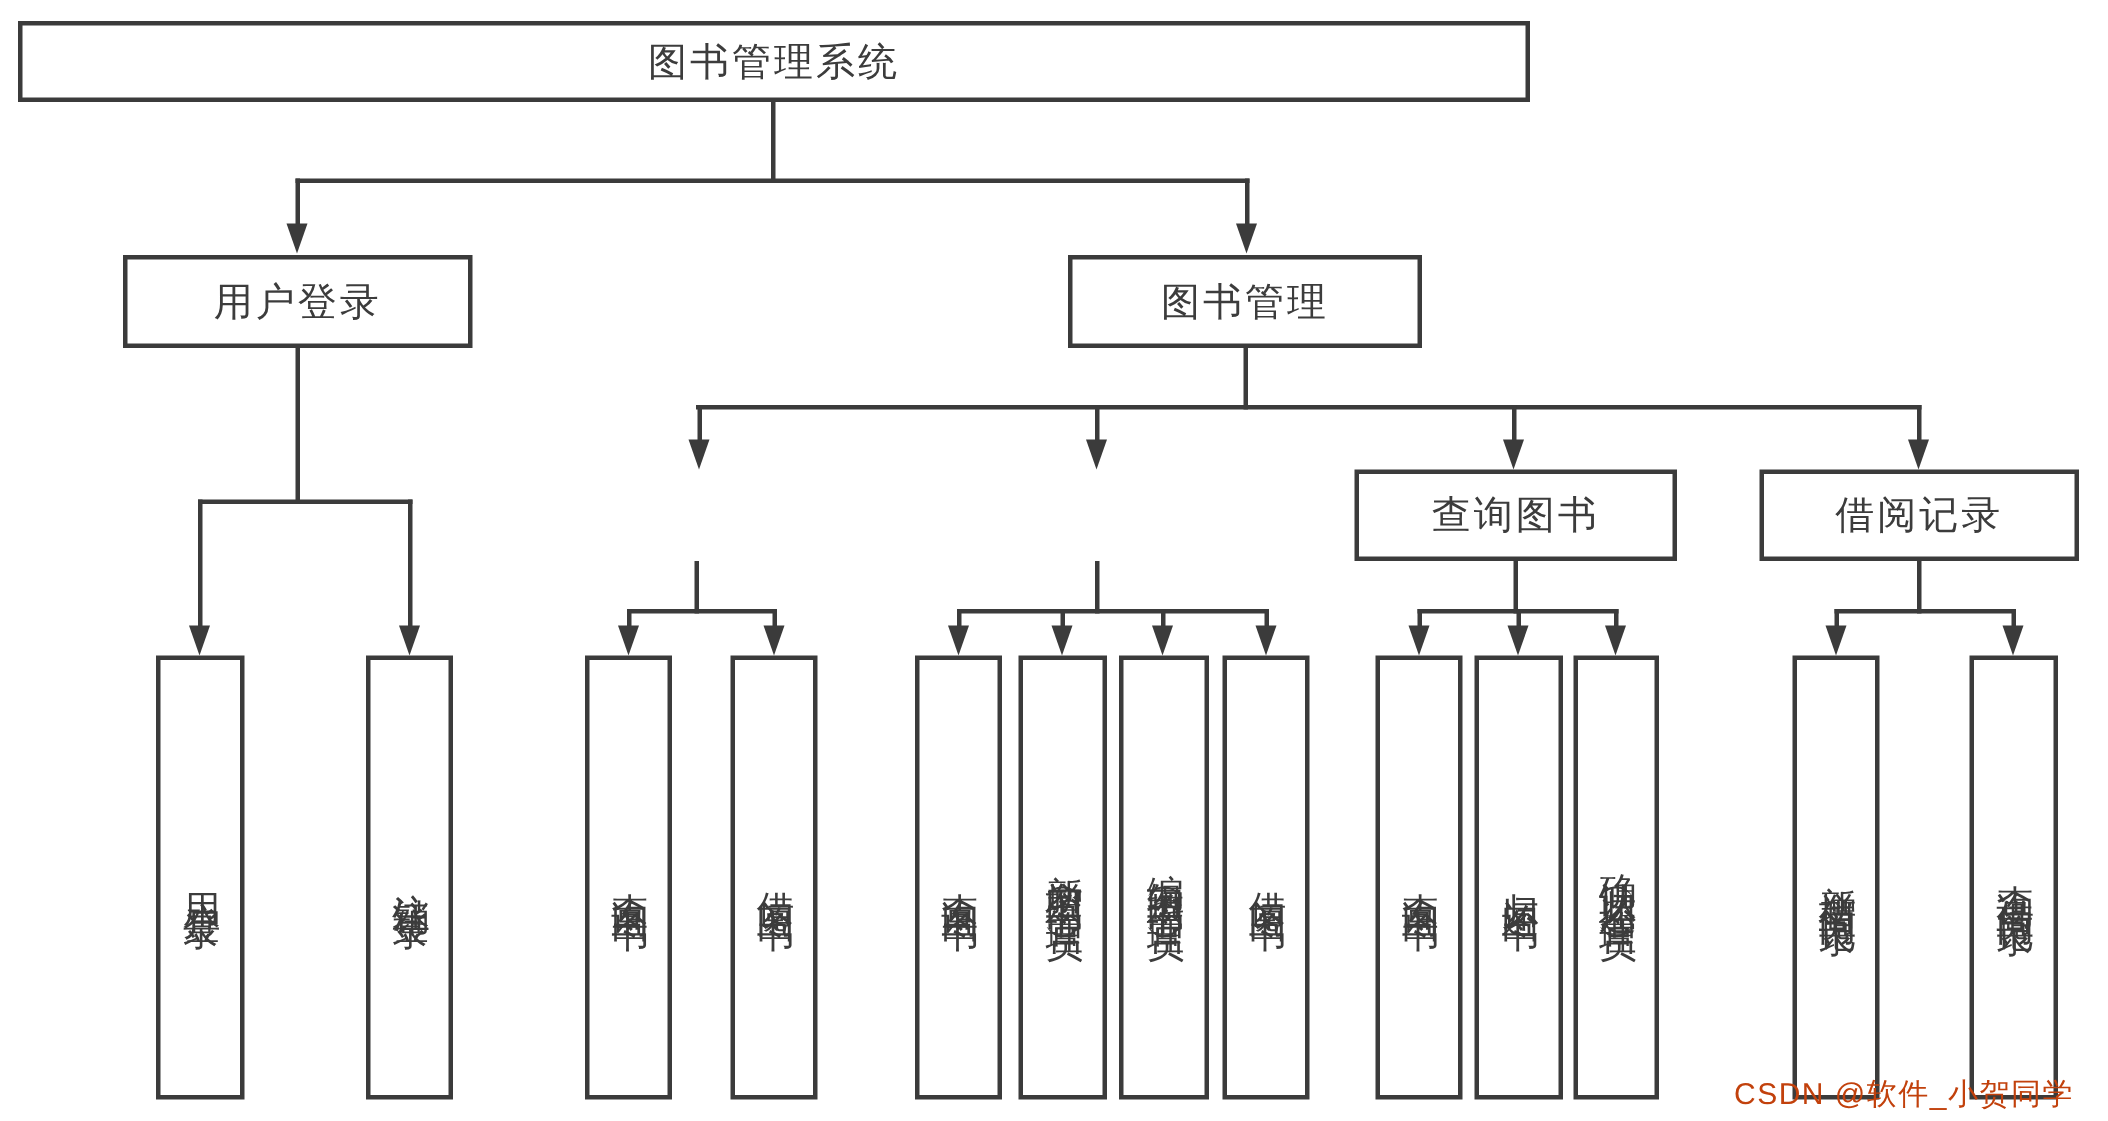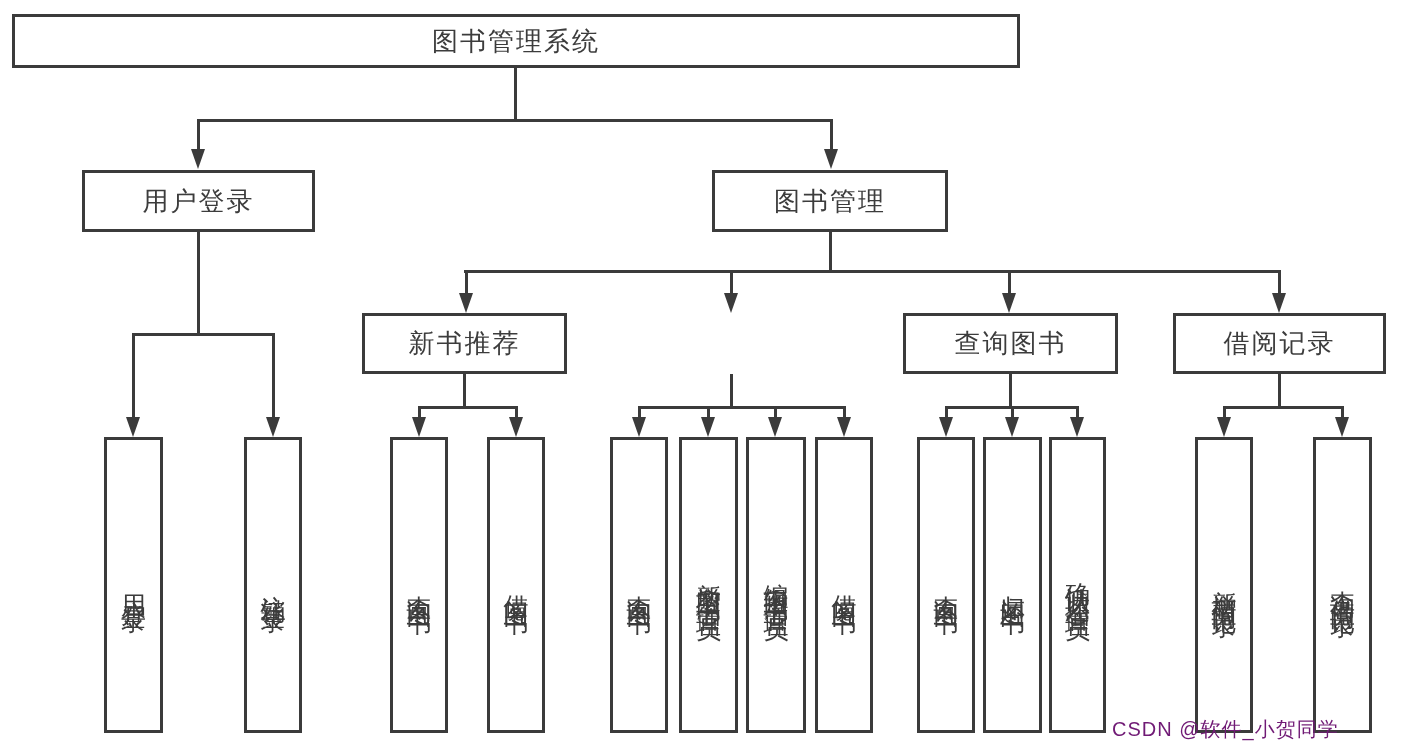--- a/index.html
+++ b/index.html
@@ -9,34 +9,33 @@
        display:flex;align-items:center;justify-content:center;}
   .hbox{font-size:26px;letter-spacing:2px;}
   .root{border-width:3px;}
   .leaf{top:437px;height:296px;}
   .vtext{writing-mode:vertical-rl;text-orientation:mixed;font-size:25px;letter-spacing:5px;
          line-height:1;white-space:nowrap;}
   .vline{position:absolute;width:3px;background:#3b3b3b;}
   .hline{position:absolute;height:3px;background:#3b3b3b;}
   .arrow{position:absolute;width:0;height:0;border-left:7px solid transparent;
          border-right:7px solid transparent;border-top:20px solid #3b3b3b;}
-  .watermark{position:absolute;left:1112px;top:716px;font-size:20px;color:#701a75;
+  .watermark{position:absolute;left:1156px;top:716px;font-size:20px;color:#c2410c;
              letter-spacing:1px;white-space:nowrap;z-index:5;}
 </style>
 </head>
 <body>
 
 <div class="stage">
 
   <div class="box hbox root" style="left:12px;top:14px;width:1008px;height:54px;">图书管理系统</div>
 
   <div class="box hbox" style="left:82px;top:170px;width:233px;height:62px;">用户登录</div>
   <div class="box hbox" style="left:712px;top:170px;width:236px;height:62px;">图书管理</div>
 
-  <div class="box hbox" style="left:362px;top:313px;width:205px;height:61px;">新书推荐</div>
   <div class="box hbox" style="left:903px;top:313px;width:215px;height:61px;">查询图书</div>
   <div class="box hbox" style="left:1173px;top:313px;width:213px;height:61px;">借阅记录</div>
 
   <div class="box leaf" style="left:104px;width:59px;">
     <span class="vtext">用户登录</span>
     </div>
   <div class="box leaf" style="left:244px;width:58px;">
     <span class="vtext">注销登录</span>
     </div>
 

